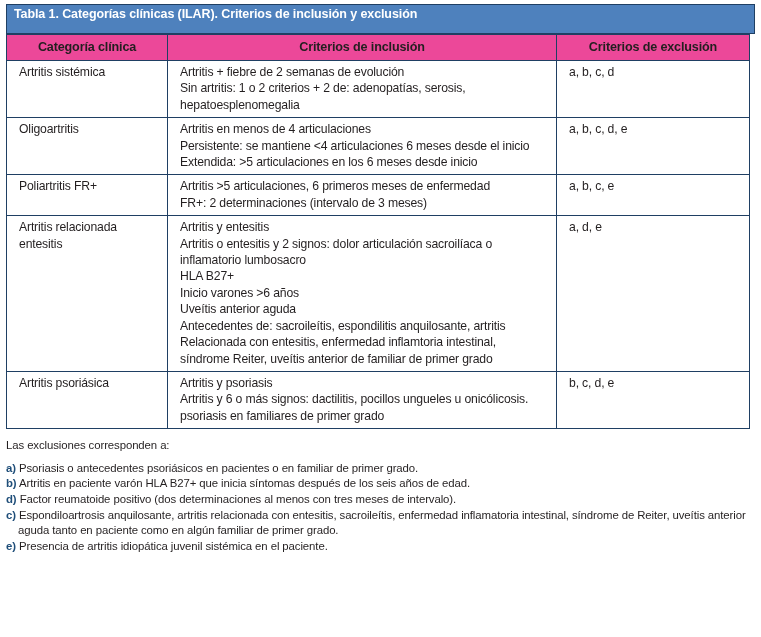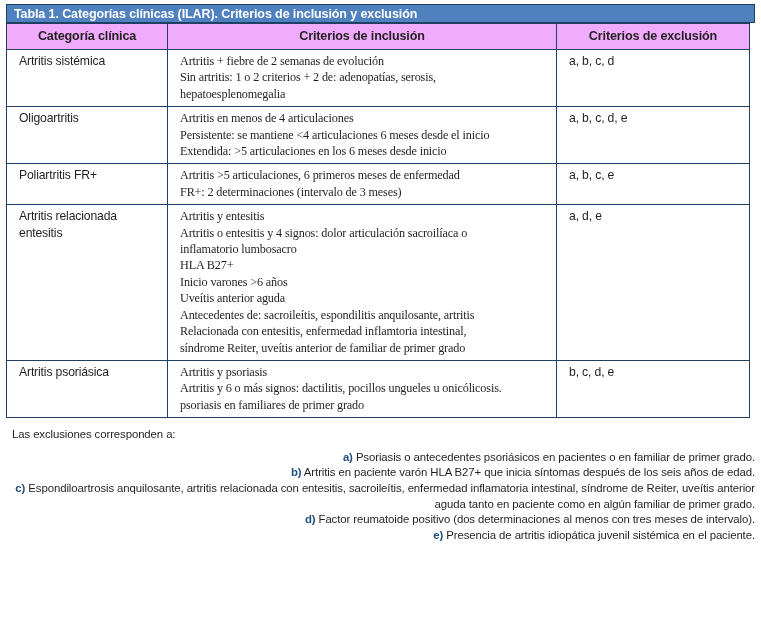--- a/index.html
+++ b/index.html
@@ -22,21 +22,21 @@
     padding: 4px 6px 0 6px;
   }
 
   
   .table-title {
     background: #4e81bd;
     color: #ffffff;
     font-size: 12.5px;
     font-weight: bold;
     line-height: 19px;
-    height: 19px;
+    height: 30px;
     padding: 0 0 0 7px;
     border: 1px solid #1f3f63;
     box-sizing: border-box;
     letter-spacing: -0.1px;
     white-space: nowrap;
     overflow: hidden;
   }
 
   
   table.ilar {
@@ -53,55 +53,52 @@
   table.ilar td {
     border: 1px solid #1f3f63;
     vertical-align: top;
     font-size: 12.2px;
     line-height: 16.4px;
     padding: 3px 5px 4px 12px;
     color: #231f20;
     letter-spacing: -0.15px;
   }
   table.ilar thead th {
-    background: #f0abfc;
+    background: #ec4899;
     text-align: center;
     font-weight: bold;
     font-size: 12.6px;
     height: 20px;
     padding: 2px 4px 3px 4px;
     vertical-align: middle;
   }
   table.ilar td .line {
     display: block;
     white-space: nowrap;
-    font-family: Liberation Serif, serif;
   }
   table.ilar td.excl {
     white-space: nowrap;
   }
 
   
   .notes {
     margin-top: 9px;
     font-size: 11.4px;
     line-height: 15.6px;
     color: #231f20;
     letter-spacing: -0.1px;
   }
   .notes .intro {
     margin-bottom: 7px;
-    margin-left: 6px;
   }
   .note {
     display: block;
     text-indent: -12px;
     padding-left: 12px;
     margin-bottom: 0px;
-    text-align: right;
   }
   .note .mark {
     color: #1f4e79;
     font-weight: bold;
   }
 </style>
 </head>
 <body>
 
 <div class="page">
@@ -150,21 +147,21 @@
           <span class="line">FR+: 2 determinaciones (intervalo de 3 meses)</span>
         </td>
         <td class="excl">a, b, c, e</td>
       </tr>
 
 
       <tr>
         <td>Artritis relacionada entesitis</td>
         <td>
           <span class="line">Artritis y entesitis</span>
-          <span class="line">Artritis o entesitis y 4 signos: dolor  articulación sacroilíaca o</span>
+          <span class="line">Artritis o entesitis y 2 signos: dolor  articulación sacroilíaca o</span>
           <span class="line">inflamatorio lumbosacro</span>
           <span class="line">HLA B27+</span>
           <span class="line">Inicio varones &gt;6 años</span>
           <span class="line">Uveítis anterior aguda</span>
           <span class="line">Antecedentes de: sacroileítis, espondilitis anquilosante, artritis</span>
           <span class="line">Relacionada con entesitis, enfermedad inflamtoria intestinal,</span>
           <span class="line">síndrome Reiter, uveítis anterior de familiar de primer grado</span>
         </td>
         <td class="excl">a, d, e</td>
       </tr>
@@ -186,23 +183,23 @@
   <div class="notes">
     <div class="intro">Las exclusiones corresponden a:</div>
 
     <div class="note">
       <span class="mark">a)</span><span> Psoriasis o antecedentes psoriásicos en pacientes o en familiar de primer grado.</span>
     </div>
     <div class="note">
       <span class="mark">b)</span><span> Artritis en paciente varón HLA B27+ que inicia síntomas después de los seis años de edad.</span>
     </div>
     <div class="note">
+      <span class="mark">d)</span><span> Factor reumatoide positivo (dos determinaciones al menos con tres meses de intervalo).</span>
+    </div>
+    <div class="note">
       <span class="mark">c)</span><span> Espondiloartrosis anquilosante, artritis relacionada con entesitis, sacroileítis, enfermedad inflamatoria intestinal, síndrome de Reiter, uveítis anterior aguda tanto en paciente como en algún familiar de primer grado.</span>
     </div>
     <div class="note">
-      <span class="mark">d)</span><span> Factor reumatoide positivo (dos determinaciones al menos con tres meses de intervalo).</span>
-    </div>
-    <div class="note">
       <span class="mark">e)</span><span> Presencia de artritis idiopática juvenil sistémica en el paciente.</span>
     </div>
   </div>
 
 </div>
 
 </body></html>

